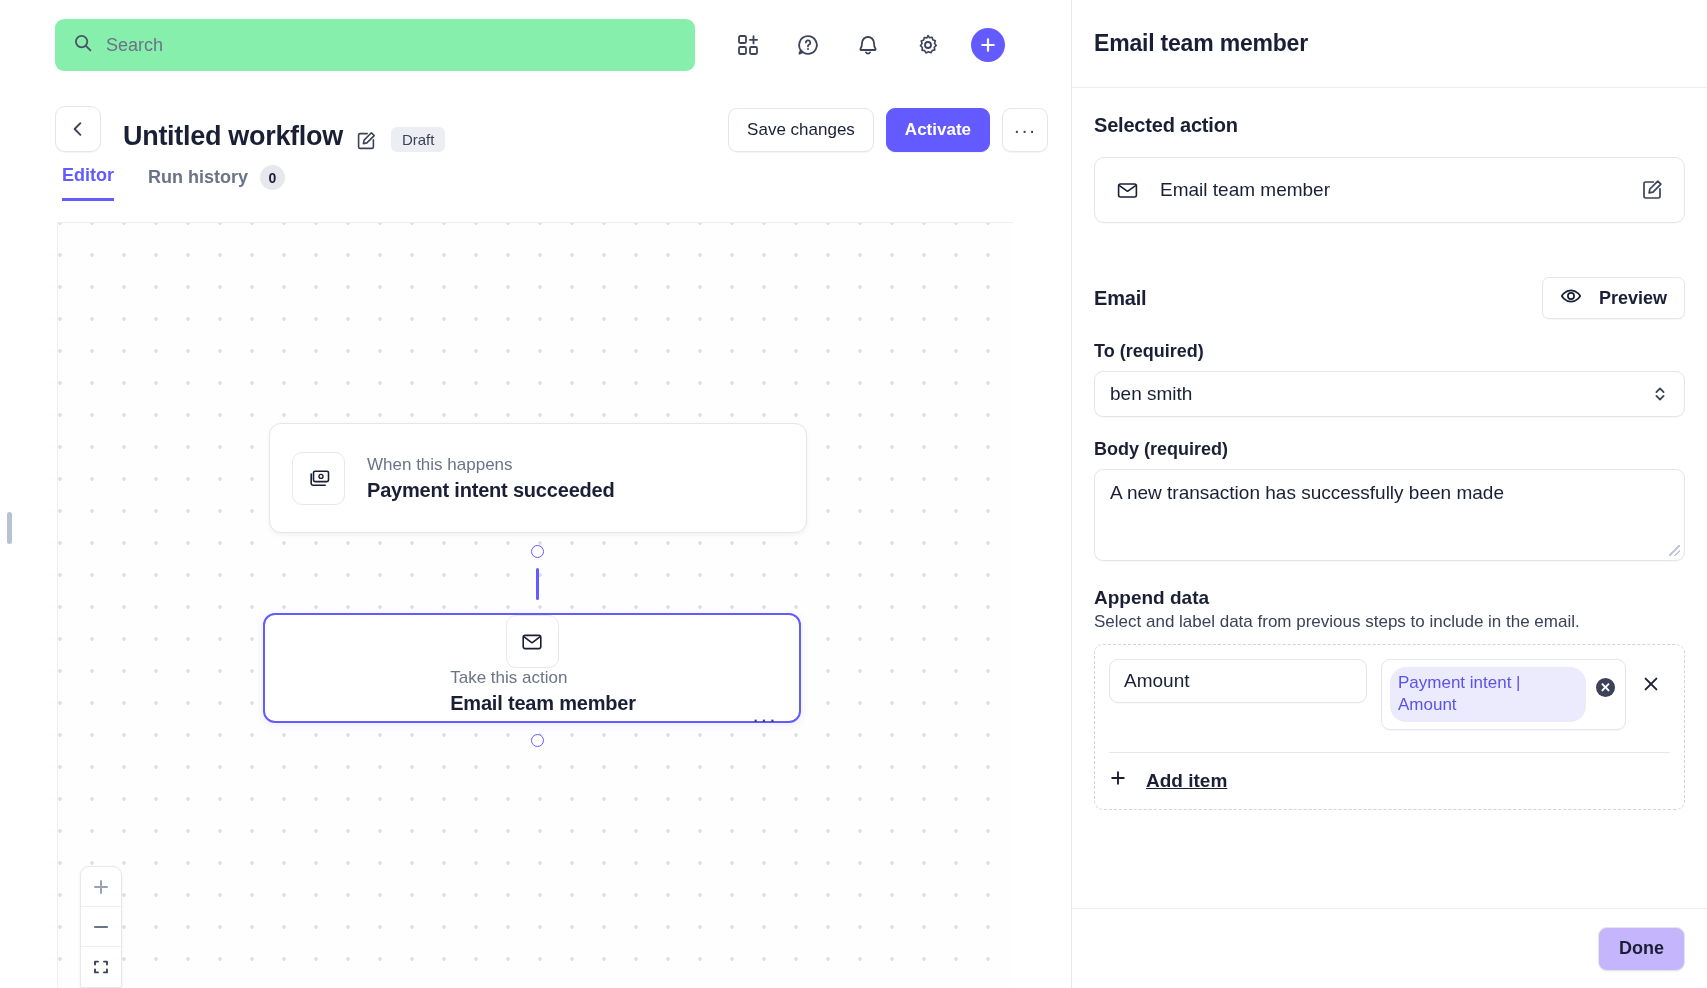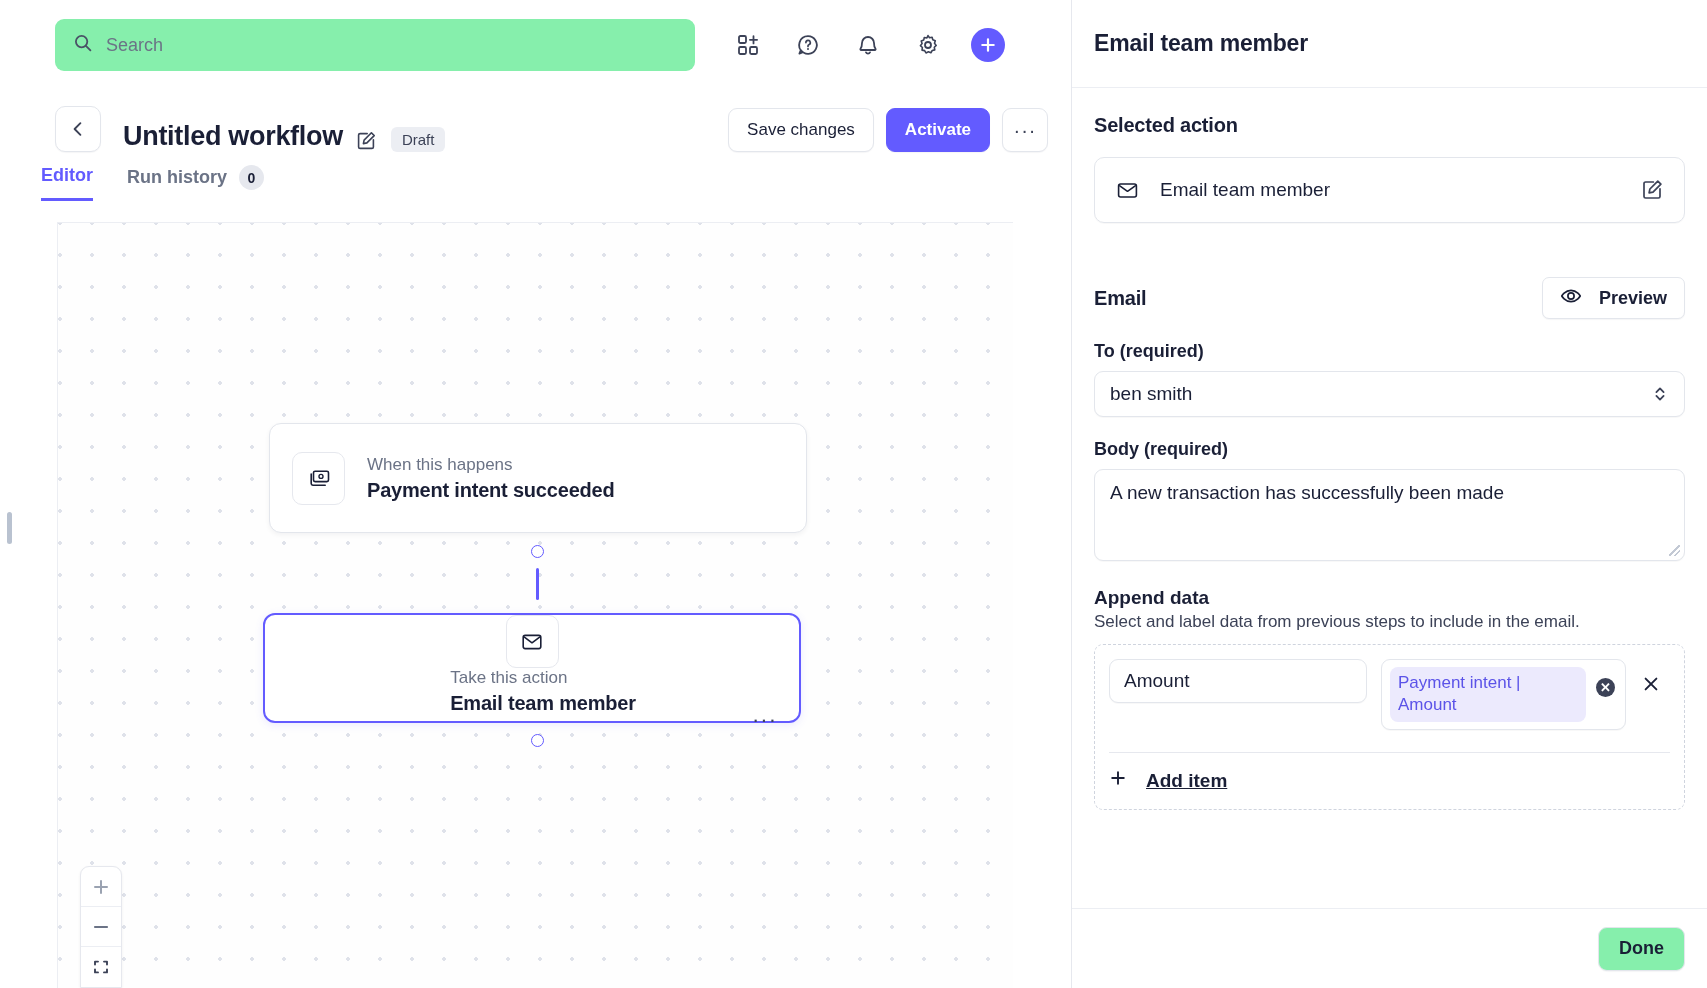--- a/index.html
+++ b/index.html
@@ -85,21 +85,21 @@
     border: 1px solid #e3e6ec; background: #fff; color: #1a1f36; padding: 0 18px;
     box-shadow: 0 1px 1px rgba(16,24,40,.04);
   }
   .btn-primary {
     background: #635bff; border-color: #635bff; color: #fff; font-weight: bold;
   }
   .btn-icon { width: 46px; padding: 0; font-size: 20px; color: #3c4257; letter-spacing: 1px; }
 
   
   .tabs {
-    position: absolute; left: 41px; top: 165px; height: 50px;
+    position: absolute; left: 62px; top: 165px; height: 50px;
     display: flex; align-items: flex-start; gap: 34px;
   }
   .tab {
     font-size: 18px; font-weight: bold; color: #6b7386; cursor: pointer;
     padding-bottom: 15px; display: flex; align-items: center; gap: 12px;
   }
   .tab.active { color: #635bff; box-shadow: inset 0 -3px 0 #635bff; }
   .tab-badge {
     background: #e6e8ee; color: #1a1f36; font-size: 14px; font-weight: bold;
     width: 25px; height: 25px; border-radius: 50%;
@@ -230,21 +230,21 @@
     background: #fff; display: flex; align-items: center; padding: 0 14px;
     font-size: 19px; color: #1a1f36; cursor: text;
     box-shadow: 0 1px 1px rgba(16,24,40,.03);
   }
   .token-wrap {
     flex: 0 0 245px; min-height: 64px; border: 1px solid #e3e6ec; border-radius: 9px;
     background: #fff; padding: 7px 8px; display: flex; align-items: flex-start;
     position: relative; box-shadow: 0 1px 1px rgba(16,24,40,.03); cursor: pointer;
   }
   .token {
-    background: #eceafd; color: #5b53e8; border-radius: 8px;
+    background: #eceafd; color: #5b53e8; border-radius: 16px;
     font-size: 17px; line-height: 1.32; padding: 5px 8px; max-width: 196px;
   }
   .token-clear {
     position: absolute; right: 10px; top: 18px; width: 19px; height: 19px;
     border-radius: 50%; background: #3c4257; color: #fff;
     display: flex; align-items: center; justify-content: center;
     font-size: 13px; cursor: pointer; font-weight: bold;
   }
   .row-remove {
     margin-top: 14px; width: 22px; height: 22px; display: flex;
@@ -255,21 +255,21 @@
     display: flex; align-items: center; gap: 19px; height: 56px; cursor: pointer;
     font-size: 19px; font-weight: bold; color: #1a1f36;
   }
   .add-item .underline { text-decoration: underline; }
 
   .panel-footer {
     flex: 0 0 80px; border-top: 1px solid #eceef3; display: flex;
     align-items: center; justify-content: flex-end; padding: 0 22px;
   }
   .done-btn {
-    height: 44px; border: 1px solid #e3e6ec; border-radius: 9px; background: #86efac;
+    height: 44px; border: 1px solid #e3e6ec; border-radius: 9px; background: #c4b5fd;
     padding: 0 20px; font-size: 18px; font-weight: bold; color: #1a1f36;
     display: flex; align-items: center; cursor: pointer;
     box-shadow: 0 1px 1px rgba(16,24,40,.04);
   }
 </style>
 </head>
 <body>
 
 <div class="app">
 

